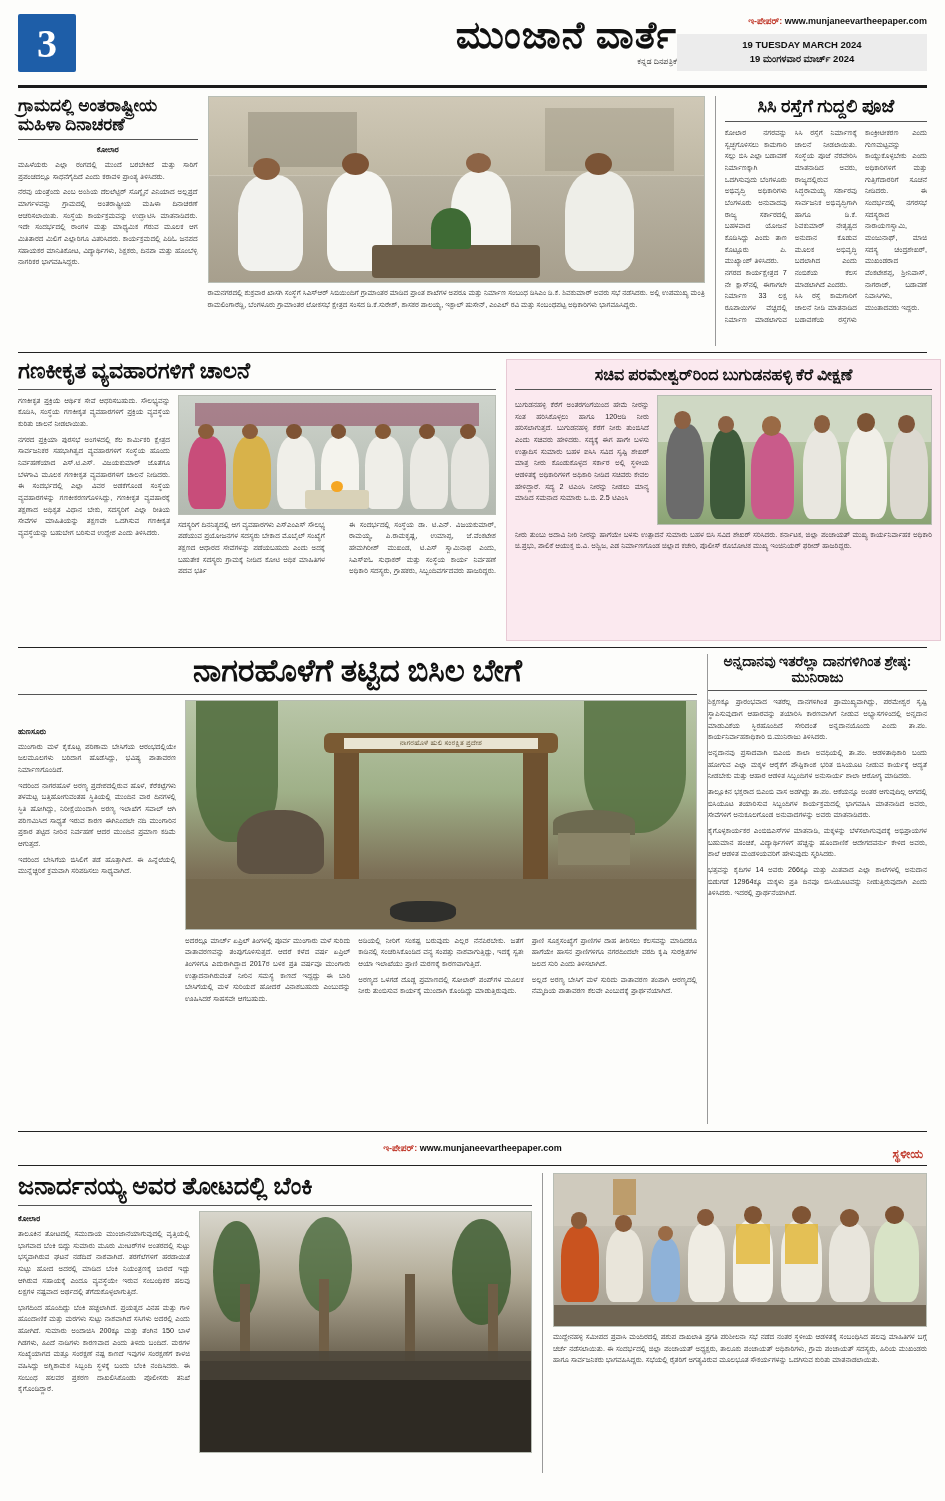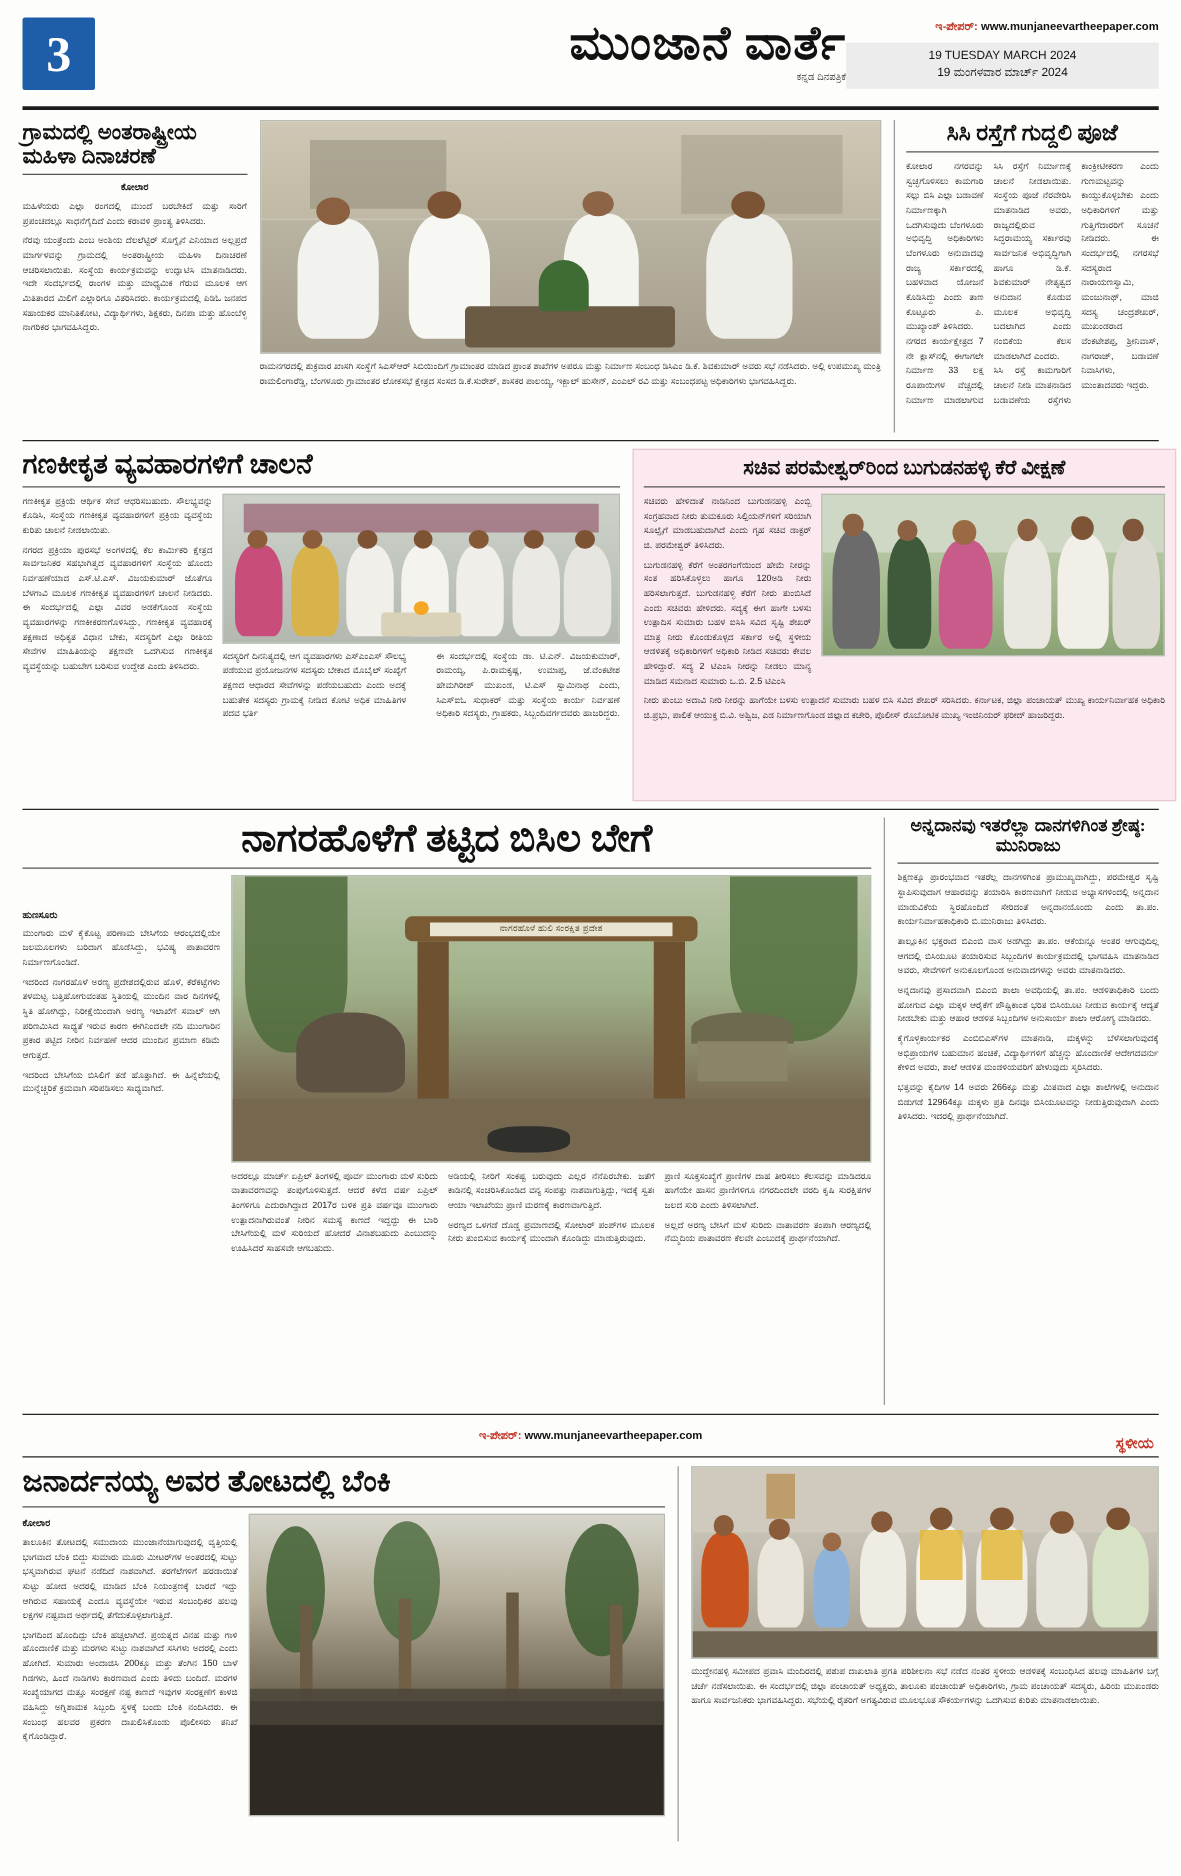--- a/index.html
+++ b/index.html
@@ -50,21 +50,21 @@
   .mast-right{
     width:250px;text-align:right;padding-top:2px;
   }
   .epaper-line{font-size:9px;color:#222;}
   .epaper-line .red{color:#c0392b;font-weight:bold;}
   .epaper-line .url{font-weight:bold;color:#111;}
   .datebar{
     margin-top:7px;
     background:#ececec;
     padding:4px 20px;
-    font-size:9.5px;font-weight:normal;
+    font-size:9.5px;font-weight:bold;
     text-align:center;
     line-height:1.5;
   }
   
   .rule{border-top:1.5px solid #222;margin:6px 0;}
   .thinrule{border-top:1px solid #555;margin:5px 0;}
   .hl{
     font-family:"Liberation Serif", serif;
     font-weight:bold;
     line-height:1.12;
@@ -96,21 +96,21 @@
   .s1-left .hl{font-size:17px;}
   .s1-right .hl{font-size:18px;text-align:center;}
   .cols3{column-count:3;column-gap:8px;}
   
   .sec2{display:flex;gap:10px;margin-top:6px;height:282px;}
   .s2-left{width:478px;}
   .s2-right{width:437px;background:#fbe9ef;border:1px solid #e7c9d4;padding:6px 8px;box-sizing:border-box;}
   .s2-left .hl{font-size:22px;}
   .s2-right .hl{font-size:16px;text-align:center;color:#111;}
   
-  .sec3{display:flex;gap:10px;margin-top:6px;height:470px;}
+  .sec3{display:flex;margin-top:6px;height:470px;}
   .s3-left{width:690px;border-right:1px solid #999;padding-right:10px;box-sizing:border-box;}
   .s3-right{width:235px;}
   .s3-left .hl{font-size:31px;text-align:center;}
   .s3-right .hl{font-size:14px;text-align:center;}
   
   .footstrip{
     margin-top:7px;
     border-top:1.5px solid #222;border-bottom:1.5px solid #222;
     padding:3px 4px;
     display:flex;align-items:center;justify-content:space-between;
@@ -233,21 +233,20 @@
           </div>
         </div>
       </div>
     </div>
 
     <div class="s2-right">
       <div class="hl">ಸಚಿವ ಪರಮೇಶ್ವರ್‌ರಿಂದ ಬುಗುಡನಹಳ್ಳಿ ಕೆರೆ ವೀಕ್ಷಣೆ</div>
       <div class="thinrule"></div>
       <div style="display:flex;gap:8px;">
         <div style="width:134px;">
-          <div class="body">ಸಚಿವರು ಹೇಳಿದಾತೆ ನಾಡಿನಿಂದ ಬುಗುಡನಹಳ್ಳಿ ಎಂಬ್ಬಿ ಸಂಗ್ರಹವಾದ ನೀರು ತುಮಕೂರು ಸಿಲ್ಪಿಯನ್‌ಗಳಿಗೆ ಸರಿಯಾಗಿ ಸೂಲ್ಸೈಗೆ ಮಾಡಬಹುದಾಗಿದೆ ಎಂದು ಗೃಹ ಸಚಿವ ಡಾಕ್ಟರ್ ಜಿ. ಪರಮೇಶ್ವರ್ ತಿಳಿಸಿದರು.</div>
           <div class="body" style="margin-top:4px;">ಬುಗುಡನಹಳ್ಳಿ ಕೆರೆಗೆ ಅಂತರಗಂಗೆಯಿಂದ ಹೇಮೆ ನೀರನ್ನು ಸಂತ ಹರಿಸಿಕೊಳ್ಳಲು ಹಾಗೂ 120ಅಡಿ ನೀರು ಹರಿಸಲಾಗುತ್ತದೆ. ಬುಗುಡನಹಳ್ಳಿ ಕೆರೆಗೆ ನೀರು ತುಂಬಿಸಿದೆ ಎಂದು ಸಚಿವರು ಹೇಳಿದರು. ಸದ್ಯಕ್ಕೆ ಈಗ ಹಾಗೇ ಬಳಸು ಉತ್ಪಾದಿಸ ಸುಮಾರು ಬಹಳ ಐಸಿಸಿ ಸವಿದ ಸೃಷ್ಟಿ ಶೇಖರ್‌ ಮಾತ್ರ ನೀರು ಕೊಂಡುಕೊಳ್ಳದ ಸರ್ಕಾರ ಅಲ್ಲಿ ಸ್ಥಳೀಯ ಆಡಳಿತಕ್ಕೆ ಅಧಿಕಾರಿಗಳಿಗೆ ಅಧಿಕಾರಿ ನೀಡಿದ ಸಚಿವರು ಕೇವಲ ಹೇಳಿದ್ದಾರೆ. ಸದ್ಯ 2 ಟಿಎಂಸಿ ನೀರನ್ನು ನೀಡಲು ಮಾನ್ಯ ಮಾಡಿದ ಸಮನಾದ ಸುಮಾರು ಒ.ಬಿ. 2.5 ಟಿಎಂಸಿ</div>
         </div>
         <div style="width:275px;">
           <div class="photo" style="height:128px;">
             <div style="position:absolute;inset:0;background:linear-gradient(180deg,#c8d2bd 0%,#a9bd93 55%,#8aa374 100%);"></div>
             <div style="position:absolute;left:0;top:0;width:100%;height:36%;background:#cfd8c4;"></div>
             <div class="fig" style="left:3%;top:22%;width:14%;height:74%;background:#6b6b6b;"></div>
             <div class="head" style="left:6%;top:12%;width:6%;height:14%;background:#8d6143;"></div>
             <div class="fig" style="left:19%;top:26%;width:13%;height:70%;background:#3e5a3a;"></div>
             <div class="head" style="left:22%;top:16%;width:6%;height:13%;background:#8d6143;"></div>
@@ -312,22 +311,22 @@
             </div>
           </div>
         </div>
       </div>
     </div>
 
     <div class="s3-right">
       <div class="hl">ಅನ್ನದಾನವು ಇತರೆಲ್ಲಾ ದಾನಗಳಿಗಿಂತ ಶ್ರೇಷ್ಠ: ಮುನಿರಾಜು</div>
       <div class="thinrule"></div>
       <div class="body">ಶಿಕ್ಷಣಕ್ಕೂ ಪ್ರಾರಂಭವಾದ ಇತರೆಲ್ಲ ದಾನಗಳಿಗಿಂತ ಪ್ರಾಮುಖ್ಯವಾಗಿದ್ದು, ಪರಮೇಶ್ವರ ಸೃಷ್ಟಿ ಸ್ಥಾಪಿಸುವುದಾಗ ಆಹಾರವನ್ನು ತಯಾರಿಸಿ ಕಾರಣವಾಗಿಗೆ ನೀಡುವ ಅಭ್ಯಾಸಗಳಿಂದಲ್ಲಿ ಅನ್ನದಾನ ಮಾಡುವಿಕೆಯ ಸ್ಥಿರಹೊಂದಿದೆ ಸೇರಿದಂತೆ ಅನ್ನದಾನಯೊಂದು ಎಂದು ತಾ.ಪಂ. ಕಾರ್ಯನಿರ್ವಾಹಕಾಧಿಕಾರಿ ಬಿ.ಮುನಿರಾಜು ತಿಳಿಸಿದರು.</div>
+      <div class="body" style="margin-top:4px;">ಅನ್ನದಾನವು ಪ್ರಸಾದವಾಗಿ ಬಿಎಂಬಿ ಶಾಲಾ ಅವಧಿಯಲ್ಲಿ ತಾ.ಪಂ. ಆಡಳಿತಾಧಿಕಾರಿ ಬಂದು ಹೋಗುವ ಎಲ್ಲಾ ಮಕ್ಕಳ ಆರೈಕೆಗೆ ಪೌಷ್ಟಿಕಾಂಶ ಭರಿತ ಬಿಸಿಯೂಟ ನೀಡುವ ಕಾರ್ಯಕ್ಕೆ ಆದ್ಯತೆ ನೀಡಬೇಕು ಮತ್ತು ಆಹಾರ ಆಡಳಿತ ಸಿಬ್ಬಂದಿಗಳ ಅನುಸಾರ್ಯ ಶಾಲಾ ಆರೋಗ್ಯ ಮಾಡಿದರು.</div>
       <div class="body" style="margin-top:4px;">ತಾಲ್ಲೂಕಿನ ಭಕ್ತರಾದ ಬಿಎಂಬಿ ವಾಸ ಅಡಗಿದ್ದು ತಾ.ಪಂ. ಆಕೆಯನ್ನೂ ಅಂತರ ಆಗುವುದಿಲ್ಲ ಆಗದಲ್ಲಿ ಬಿಸಿಯೂಟ ತಯಾರಿಸುವ ಸಿಬ್ಬಂದಿಗಳ ಕಾರ್ಯಕ್ರಮದಲ್ಲಿ ಭಾಗವಹಿಸಿ ಮಾತನಾಡಿದ ಅವರು, ಸೇವೆಗಳಿಗೆ ಅನುಕೂಲಗೊಂಡ ಅನುವಾದಗಳನ್ನು ಅವರು ಮಾತನಾಡಿದರು.</div>
-      <div class="body" style="margin-top:4px;">ಅನ್ನದಾನವು ಪ್ರಸಾದವಾಗಿ ಬಿಎಂಬಿ ಶಾಲಾ ಅವಧಿಯಲ್ಲಿ ತಾ.ಪಂ. ಆಡಳಿತಾಧಿಕಾರಿ ಬಂದು ಹೋಗುವ ಎಲ್ಲಾ ಮಕ್ಕಳ ಆರೈಕೆಗೆ ಪೌಷ್ಟಿಕಾಂಶ ಭರಿತ ಬಿಸಿಯೂಟ ನೀಡುವ ಕಾರ್ಯಕ್ಕೆ ಆದ್ಯತೆ ನೀಡಬೇಕು ಮತ್ತು ಆಹಾರ ಆಡಳಿತ ಸಿಬ್ಬಂದಿಗಳ ಅನುಸಾರ್ಯ ಶಾಲಾ ಆರೋಗ್ಯ ಮಾಡಿದರು.</div>
       <div class="body" style="margin-top:4px;">ಕೈಗೊಳ್ಳಕಾರ್ಯಕರ ಎಂಬಿಬಿಎಸ್‌ಗಳ ಮಾತನಾಡಿ, ಮಕ್ಕಳನ್ನು ಬೆಳೆಸಲಾಗುವುದಕ್ಕೆ ಅಭಿಪ್ರಾಯಗಳ ಬಹುಮಾನ ಹಂಚಿಕೆ, ವಿದ್ಯಾರ್ಥಿಗಳಿಗೆ ಹೆಚ್ಚನ್ನು ಹೊಂದಾಣಿಕೆ ಆದೇಗದವರ್ನು ಕೇಳಿದ ಅವರು, ಶಾಲೆ ಆಡಳಿತ ಮಂಡಳಿಯವರಿಗೆ ಹೇಳುವುದು ಸ್ಮರಿಸಿದರು.</div>
       <div class="body" style="margin-top:4px;">ಭತ್ತವನ್ನು ಕೈದಿಗಳ 14 ಅವರು 266ಕ್ಕೂ ಮತ್ತು ಮಿತವಾದ ಎಲ್ಲಾ ಶಾಲೆಗಳಲ್ಲಿ ಅನುದಾನ ಬಿಡುಗಡೆ 12964ಕ್ಕೂ ಮಕ್ಕಳು ಪ್ರತಿ ದಿನವೂ ಬಿಸಿಯೂಟವನ್ನು ನೀಡುತ್ತಿರುವುದಾಗಿ ಎಂದು ತಿಳಿಸಿದರು. ಇದರಲ್ಲಿ ಪ್ರಾರ್ಥನೆಯಾಗಿದೆ.</div>
     </div>
   </div>
 
   <div class="footstrip">
     <div style="width:120px;"></div>
     <div class="center">
       <span style="color:#c0392b;">ಇ-ಪೇಪರ್:</span>
       <span>www.munjaneevartheepaper.com</span>

